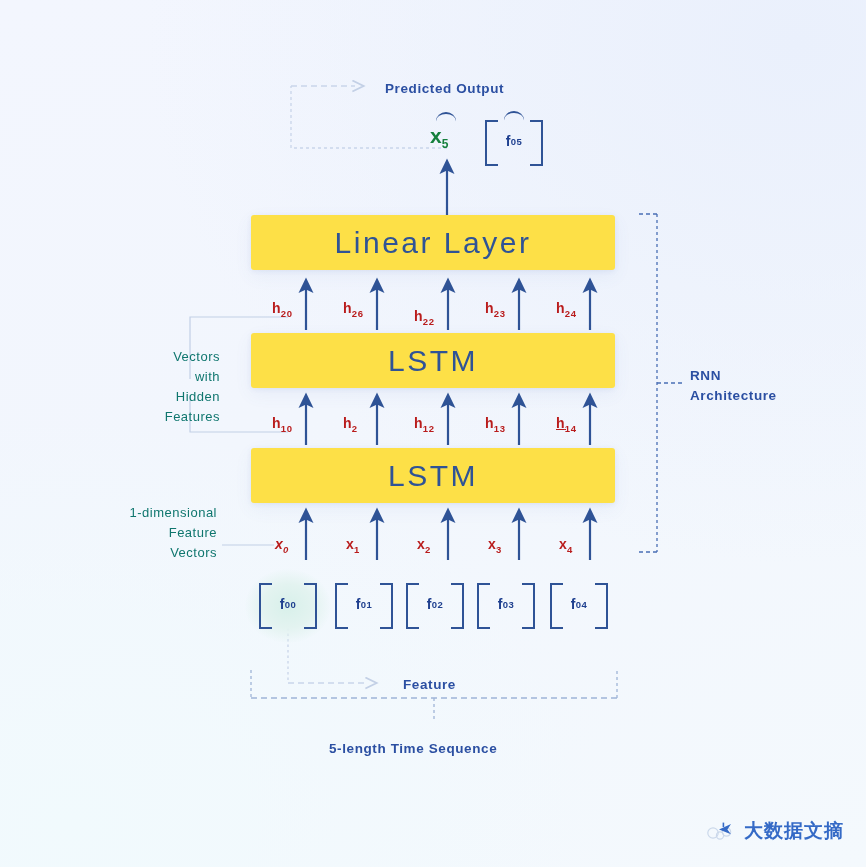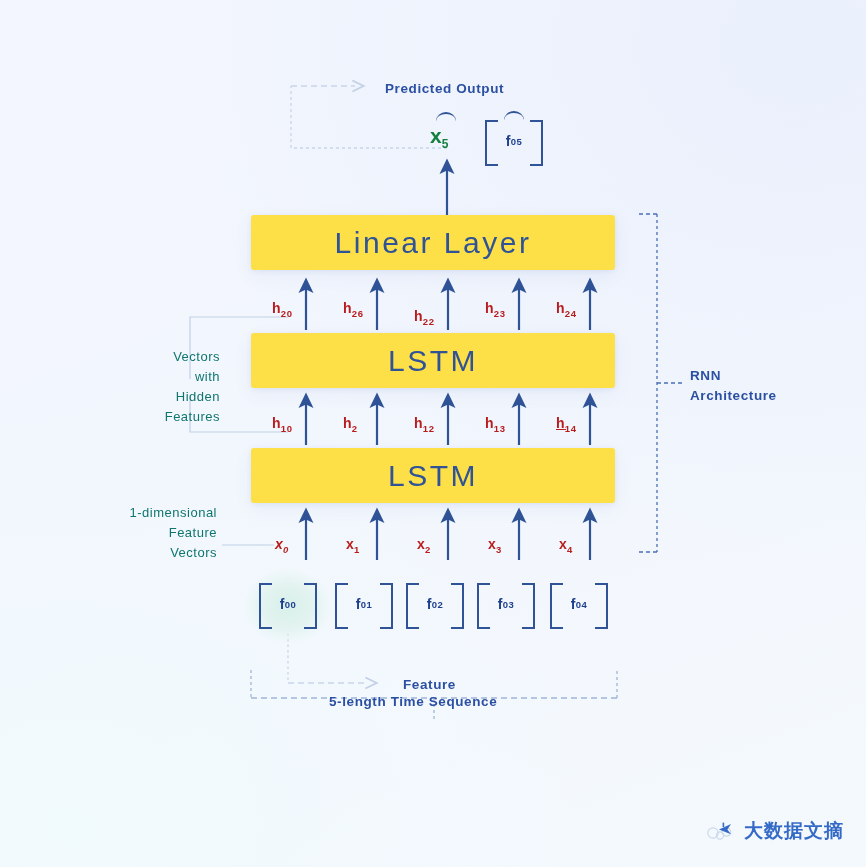--- a/index.html
+++ b/index.html
@@ -276,21 +276,21 @@
     <div class="bk l"></div>
     <div class="bk r"></div>
     <div class="ftxt">
         <span>f</span>
         <sub>04</sub>
       </div>
   </div>
 
   <div class="abs label-bold" style="left:403px;top:675px;">Feature</div>
 
-  <div class="abs label-bold" style="left:329px;top:692px;">5-length Time Sequence</div>
+  <div class="abs label-bold" style="left:329px;top:739px;">5-length Time Sequence</div>
 
   <div class="wm" style="left:707px;top:818px;">
     <svg width="26" height="20" viewBox="0 0 26 20">
       <circle cx="6" cy="12" r="5.2" fill="none" stroke="#c9d7ea" stroke-width="1.2"></circle>
       <circle cx="13" cy="14.5" r="3.6" fill="none" stroke="#c9d7ea" stroke-width="1.2"></circle>
       <circle cx="19.5" cy="11" r="4.2" fill="none" stroke="#c9d7ea" stroke-width="1.2"></circle>
       <path d="M24,3 L12,8.4 L24,13.2 L20.4,8.4 Z" fill="#2b63c4"></path>
       <path d="M15.6,1.6 L17.2,1.6 L17.2,6 L15.6,6 Z" fill="#2b63c4"></path>
     </svg>
     <span class="cn">大数据文摘</span>

